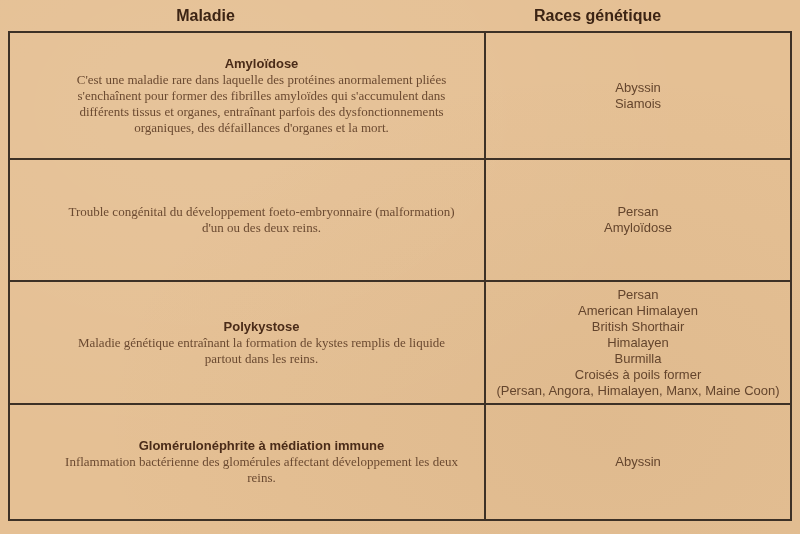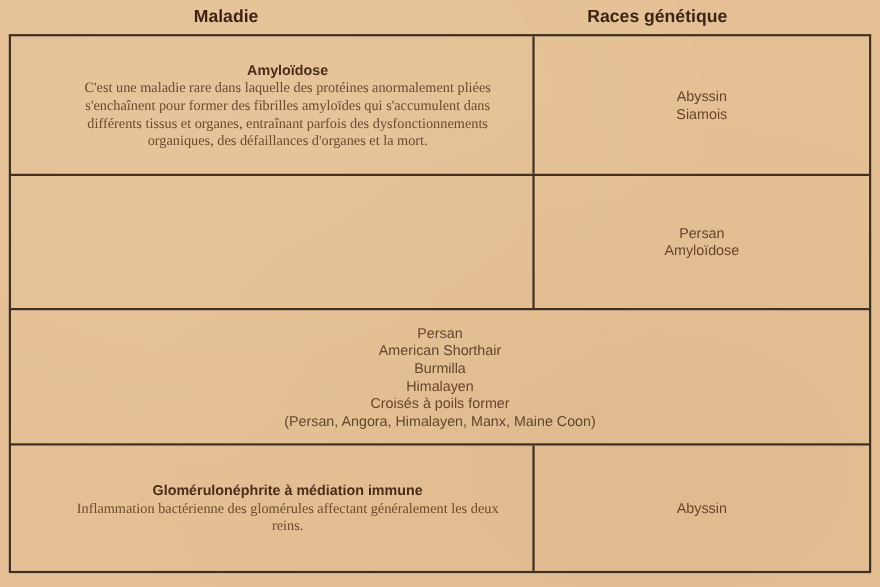--- a/index.html
+++ b/index.html
@@ -96,42 +96,48 @@
         <div class="disease-desc">C'est une maladie rare dans laquelle des protéines anormalement pliées s'enchaînent pour former des fibrilles amyloïdes qui s'accumulent dans différents tissus et organes, entraînant parfois des dysfonctionnements organiques, des défaillances d'organes et la mort.</div>
       </div>
       <div class="cell cell-breeds">
         <div class="breed-line">Abyssin</div>
         <div class="breed-line">Siamois</div>
       </div>
     </div>
 
     <div class="row r2">
       <div class="cell cell-disease">
+        <div class="disease-desc">Trouble congénital du développement foeto-embryonnaire (malformation) d'un ou des deux reins.</div>
       </div>
       <div class="cell cell-breeds">
         <div class="breed-line">Persan</div>
         <div class="breed-line">Amyloïdose</div>
       </div>
     </div>
 
     <div class="row r3">
+      <div class="cell cell-disease">
+        <div class="disease-title">Polykystose</div>
+        <div class="disease-desc">Maladie génétique entraînant la formation de kystes remplis de liquide partout dans les reins.</div>
+      </div>
       <div class="cell cell-breeds">
         <div class="breed-line">Persan</div>
-        <div class="breed-line">American Shorthair</div>
+        <div class="breed-line">American Himalayen</div>
+        <div class="breed-line">British Shorthair</div>
+        <div class="breed-line">Himalayen</div>
         <div class="breed-line">Burmilla</div>
-        <div class="breed-line">Himalayen</div>
         <div class="breed-line">Croisés à poils former</div>
         <div class="breed-line">(Persan, Angora, Himalayen, Manx, Maine Coon)</div>
       </div>
     </div>
 
     <div class="row r4">
       <div class="cell cell-disease">
         <div class="disease-title">Glomérulonéphrite à médiation immune</div>
-        <div class="disease-desc">Inflammation bactérienne des glomérules affectant généralement les deux reins.</div>
+        <div class="disease-desc">Inflammation bactérienne des glomérules affectant développement les deux reins.</div>
       </div>
       <div class="cell cell-breeds">
         <div class="breed-line">Abyssin</div>
       </div>
     </div>
 
   </div>
 </div>
 
 </body></html>

